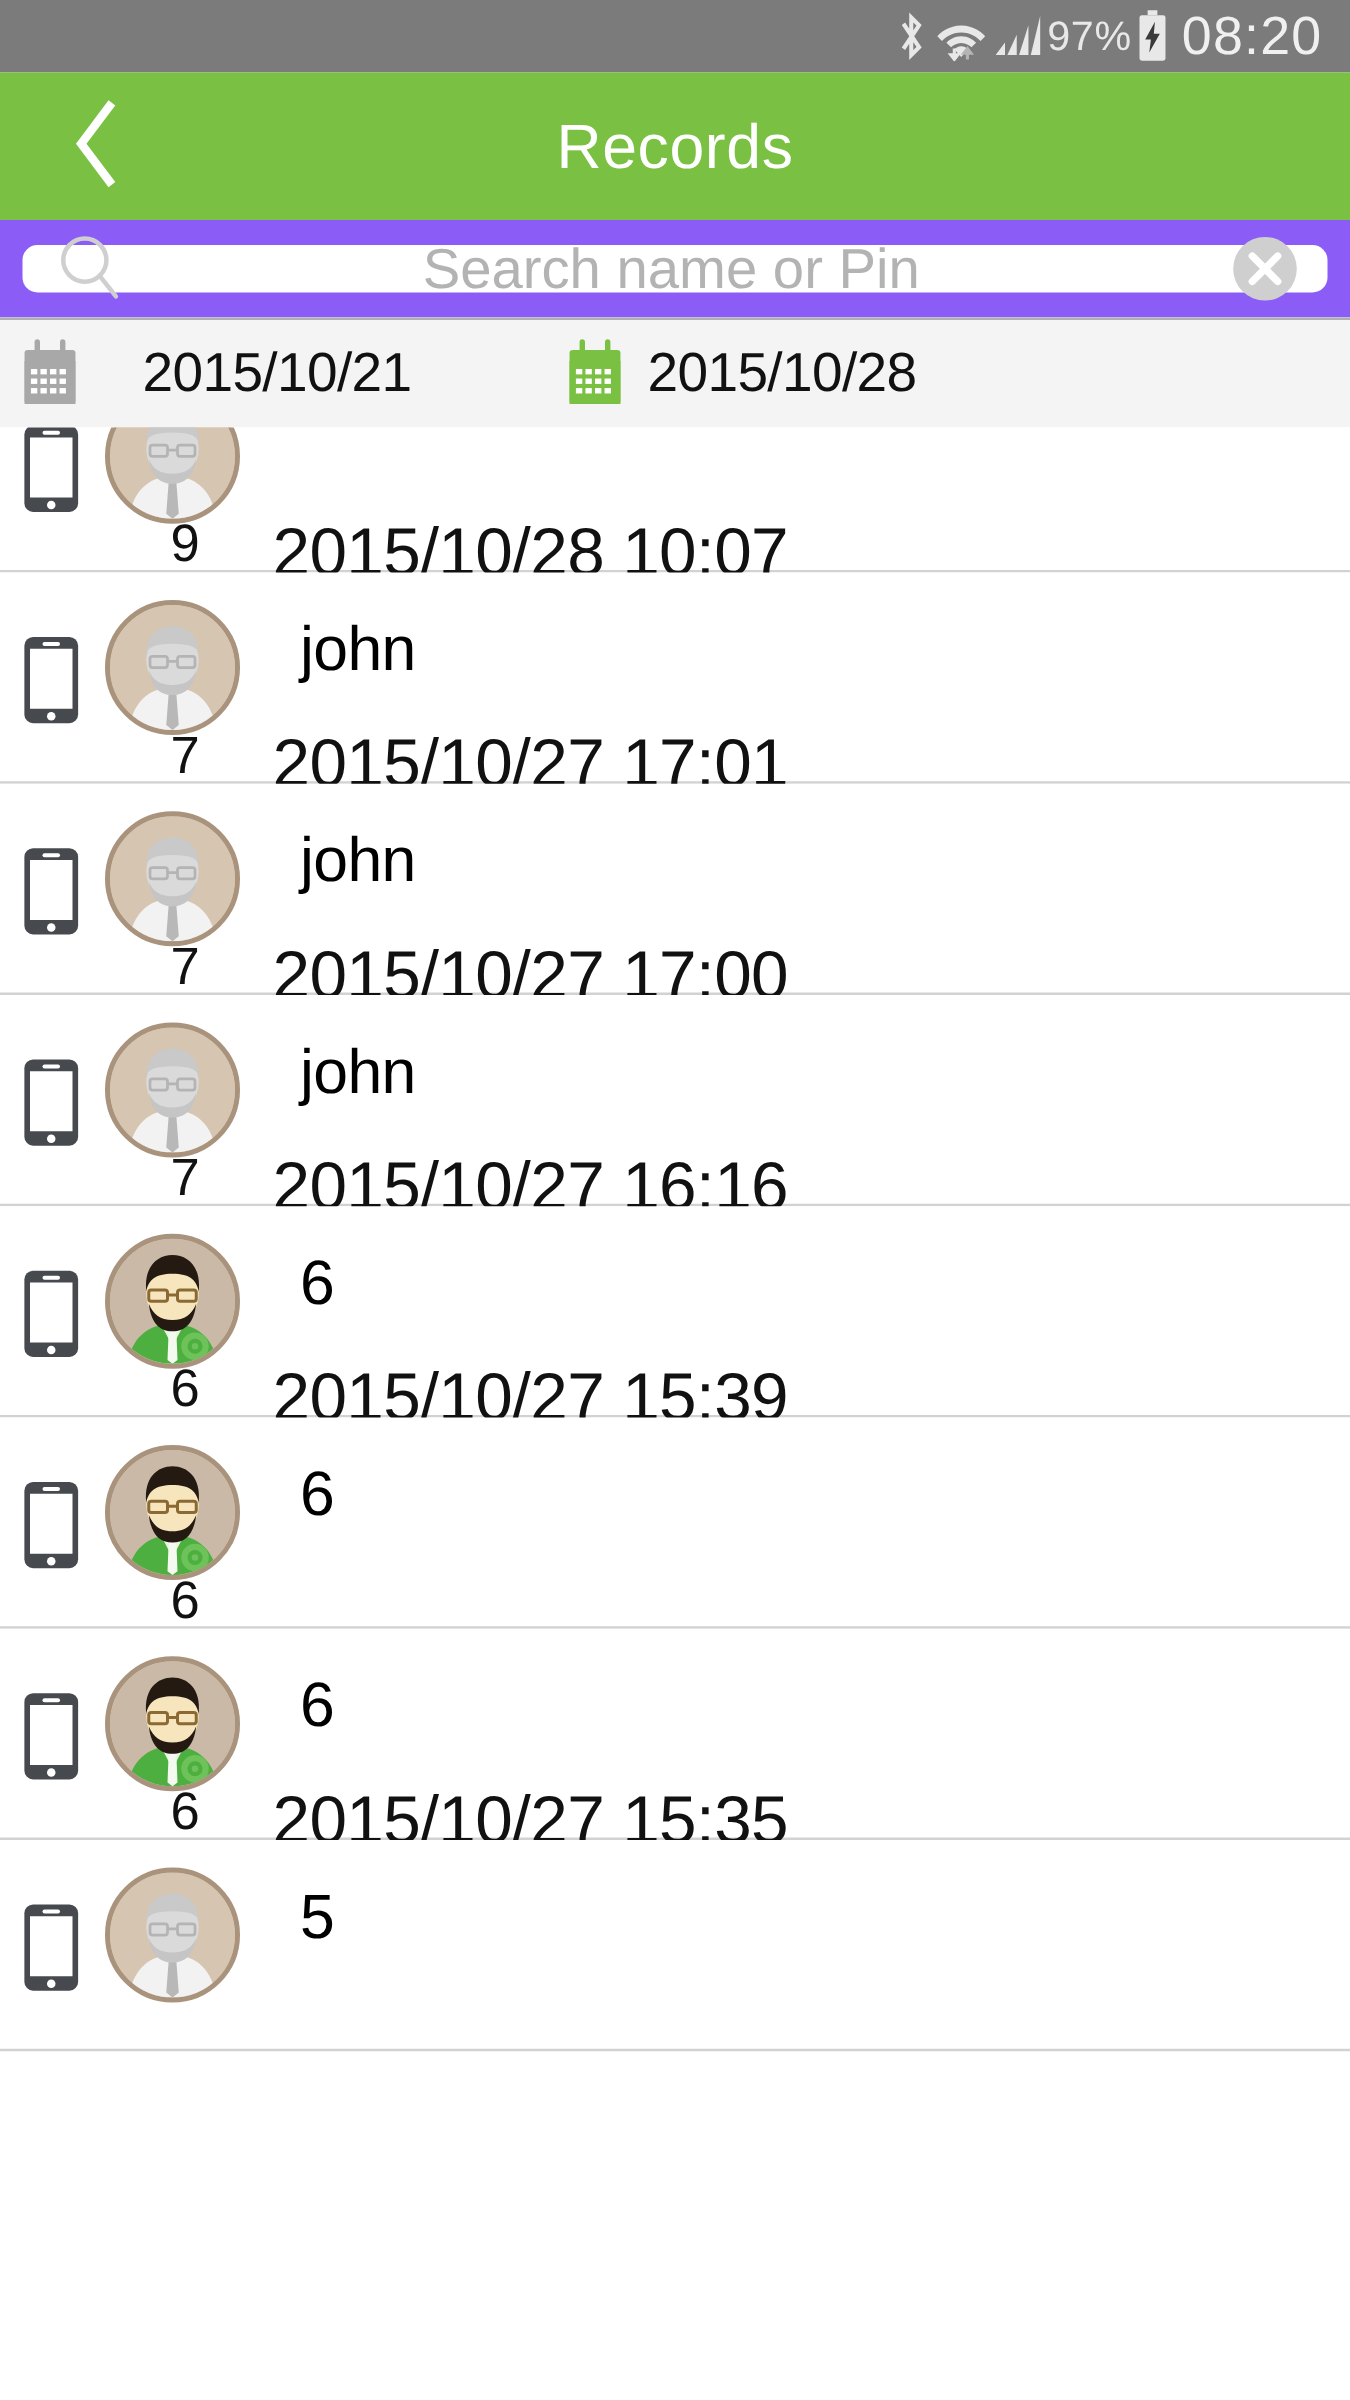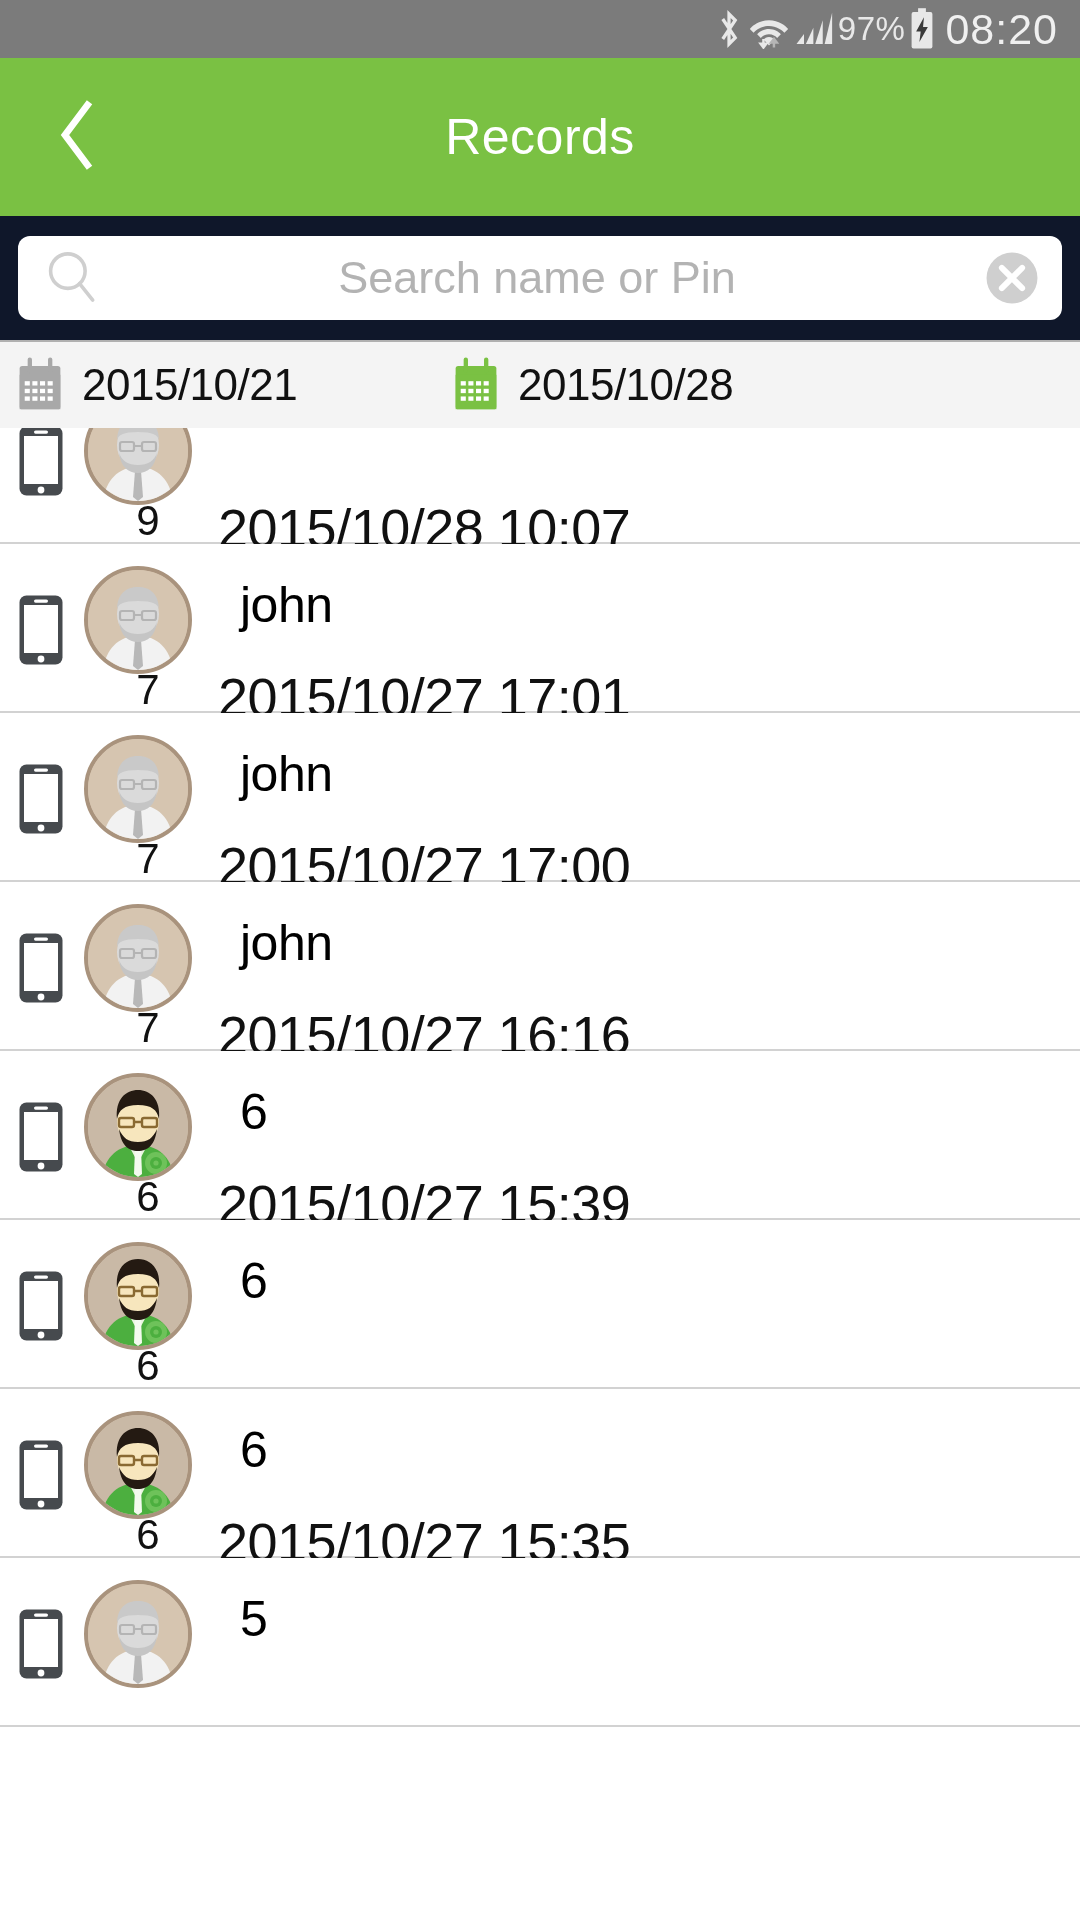--- a/index.html
+++ b/index.html
@@ -31,21 +31,21 @@
   .status-clock {
     color: #f0f0f0;
     font-size: 43px;
     font-weight: 400;
     letter-spacing: 1px;
     margin-left: 6px;
   }
 
   
   .app-bar {
-    height: 158px;
+    height: 118px;
     background: #7ac143;
     position: relative;
     display: flex;
     align-items: center;
   }
   .back-btn {
     position: absolute;
     left: 34px;
     top: 0;
     bottom: 0;
@@ -59,23 +59,23 @@
     width: 100%;
     text-align: center;
     color: #ffffff;
     font-size: 50px;
     font-weight: 400;
     letter-spacing: 0.5px;
   }
 
   
   .search-wrap {
-    background: #0f172a;
+    background: #8b5cf6;
     padding: 20px 18px 20px 18px;
-    height: 124px;
+    height: 78px;
   }
   .search-box {
     background: #ffffff;
     border-radius: 12px;
     height: 100%;
     display: flex;
     align-items: center;
     padding: 0 22px 0 26px;
     position: relative;
   }
@@ -96,21 +96,21 @@
     background: #f4f4f4;
     border-top: 2px solid #b0b0b0;
     display: flex;
     align-items: center;
   }
   .date-item {
     display: flex;
     align-items: center;
     cursor: pointer;
   }
-  .date-item.start { margin-left: 14px; width: 430px; }
+  .date-item.start { margin-left: 14px; width: 430px; gap: 32px; }
   .date-item.end { margin-left: 6px; text-align: right; }
   .date-cal-icon { flex: 0 0 auto; margin-right: 16px; display: flex; }
   .date-text {
     font-size: 44px;
     color: #111111;
     font-weight: 400;
     letter-spacing: -0.5px;
   }
 
   

